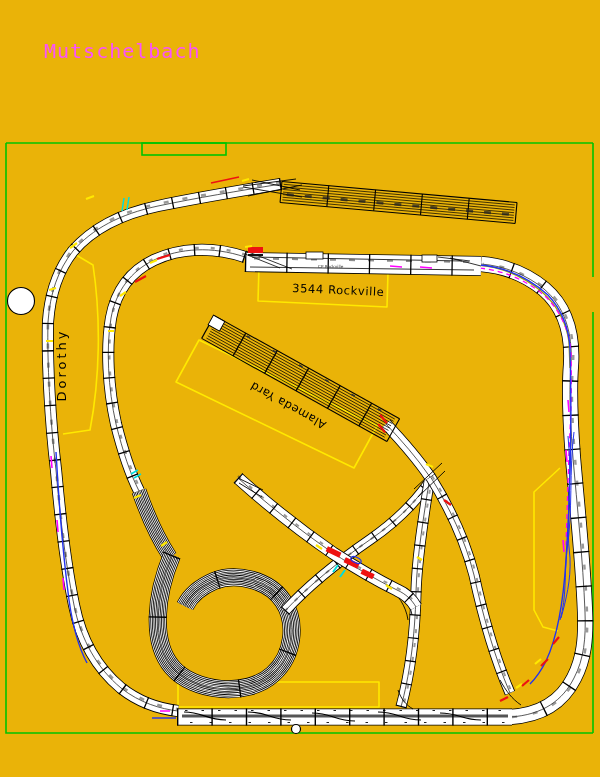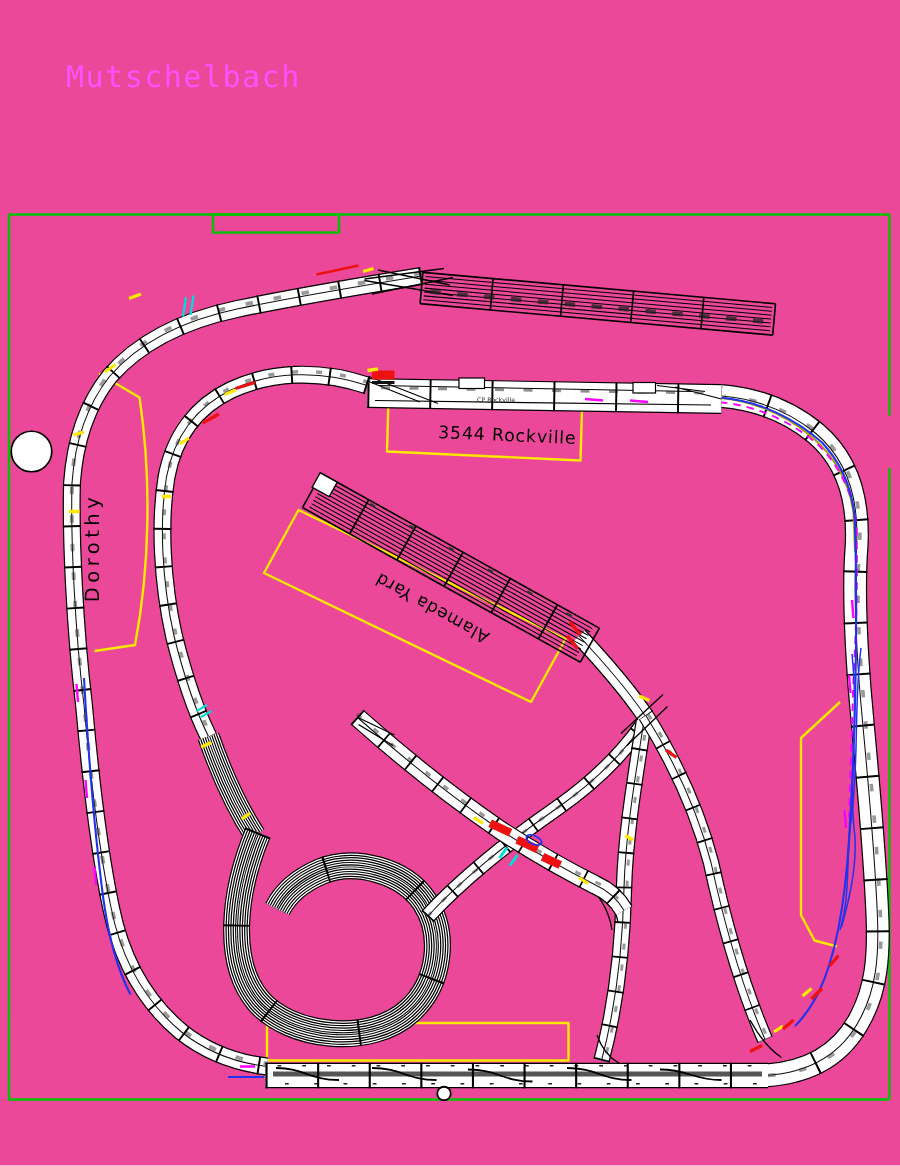--- a/index.html
+++ b/index.html
@@ -1,16 +1,16 @@
 <!DOCTYPE html>
 <html><head>
 <meta charset="utf-8">
 <style>
   html,body{margin:0;padding:0;background:#fff;}
-  .stage{position:relative;width:600px;height:777px;background:#ec4899;overflow:hidden;
+  .stage{position:relative;width:600px;height:777px;background:#eab308;overflow:hidden;
          font-family:"DejaVu Sans",sans-serif;}
   svg{position:absolute;left:0;top:0;}
   svg *{vector-effect:none;}
   .title-text{font-family:"DejaVu Sans Mono",monospace;font-size:20px;letter-spacing:1px;fill:#fb52fb;}
   .lbl{font-family:"DejaVu Sans",sans-serif;fill:#000;}
   .lbl-dorothy{font-size:13px;letter-spacing:3px;}
   .lbl-rock{font-size:11.5px;letter-spacing:0.6px;}
   .lbl-alameda{font-size:11.5px;letter-spacing:0.5px;}
   .lbl-cp{font-size:4.2px;fill:#333;}
   .room{stroke:#00c400;stroke-width:1.6;fill:none;}

